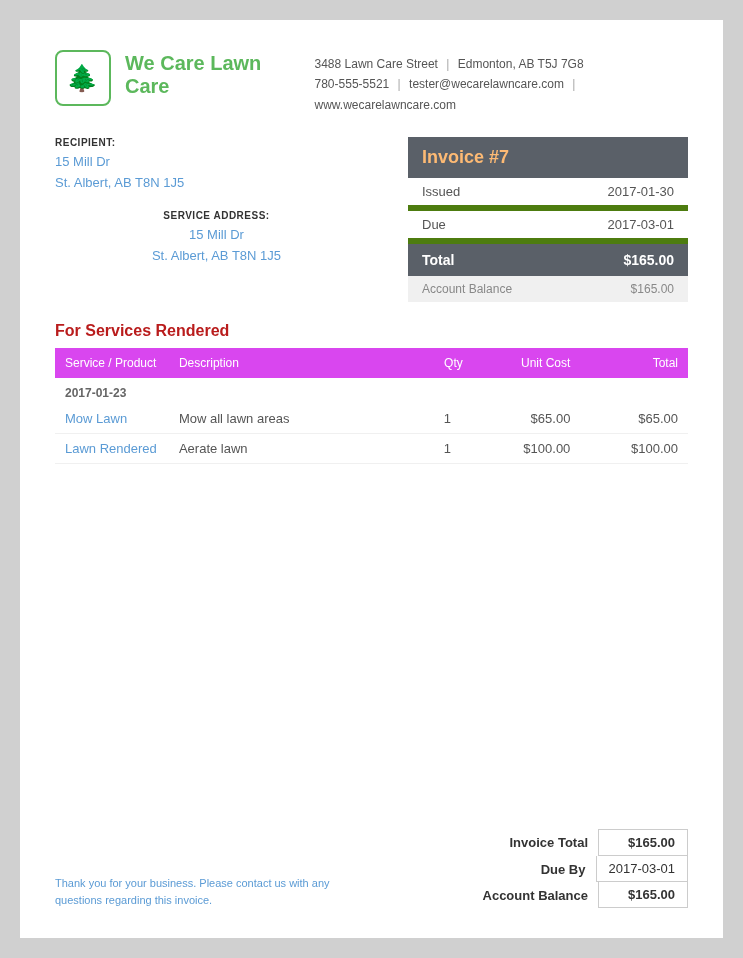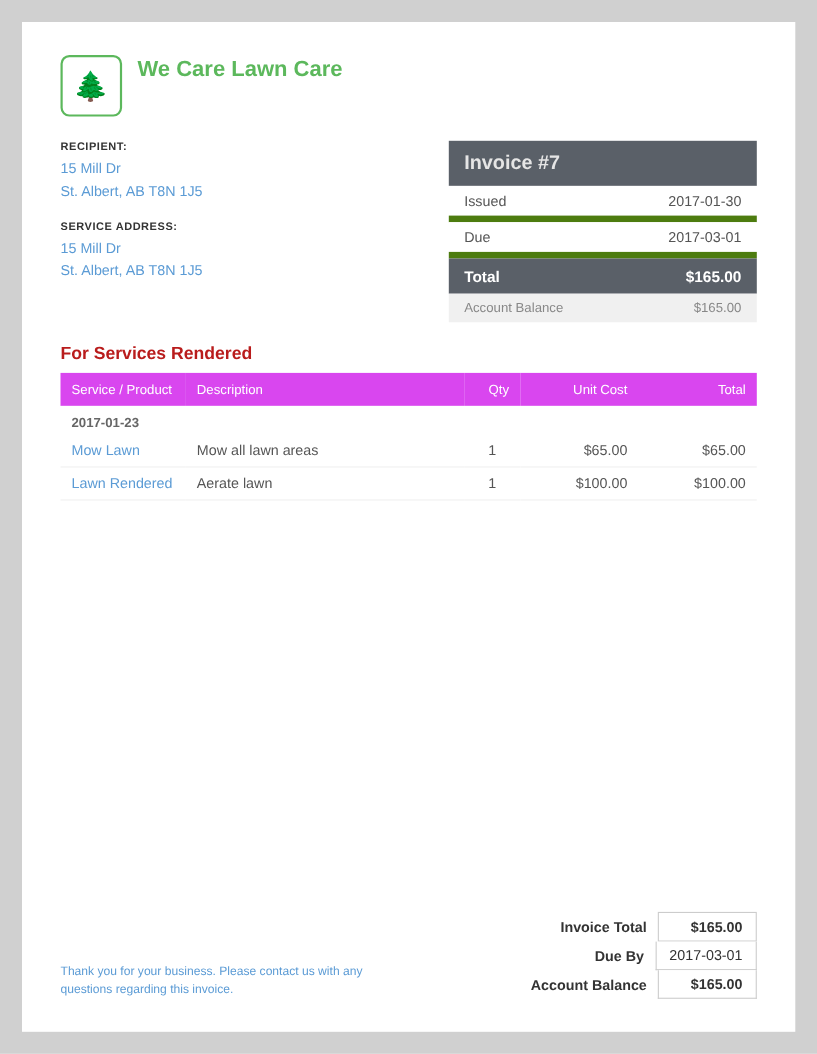--- a/index.html
+++ b/index.html
@@ -89,31 +89,32 @@
       color: #333;
       margin-bottom: 2px;
     }
     .recipient-address {
       color: #5b9bd5;
       font-size: 13px;
       line-height: 1.6;
     }
     .service-address-block {
       margin-top: 16px;
+      text-align: center;
     }
     .service-address-text {
       color: #5b9bd5;
       font-size: 13px;
       line-height: 1.6;
     }
 
     
     .invoice-title-bar {
       background: #5a6068;
-      color: #e5e5e5;
+      color: #fdba74;
       padding: 10px 14px;
       font-size: 18px;
       font-weight: bold;
     }
     .invoice-row {
       display: flex;
       justify-content: space-between;
       padding: 6px 14px;
       font-size: 13px;
       background: #fff;
@@ -237,20 +238,31 @@
 <body>
 
 <div class="page">
 
   <div class="header">
     <div class="logo-box">
       <span class="logo-tree">🌲</span>
     </div>
     <div>
       <div class="company-name">We Care Lawn Care</div>
+    </div>
+    <div class="header-contact">
+      <span>3488 Lawn Care Street</span>
+      <span class="separator">|</span>
+      <span>Edmonton, AB T5J 7G8</span>
+      <br>
+      <span>780-555-5521</span>
+      <span class="separator">|</span>
+      <span>tester@wecarelawncare.com</span>
+      <span class="separator">|</span>
+      <span>www.wecarelawncare.com</span>
     </div>
   </div>
 
   <div class="body-section">
 
     <div class="recipient-section">
       <div class="label-heading">RECIPIENT:</div>
       <div class="recipient-address">
         <div>15 Mill Dr</div>
         <div>St. Albert, AB T8N 1J5</div>

